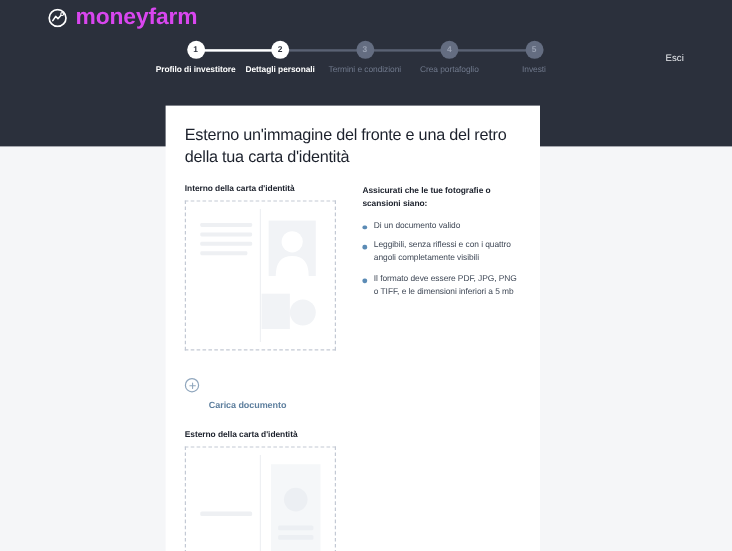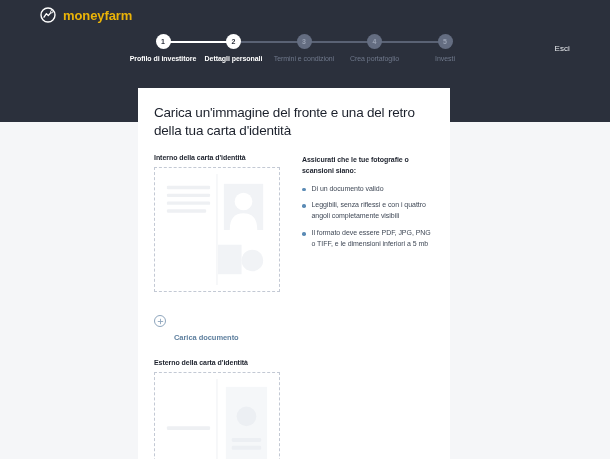--- a/index.html
+++ b/index.html
@@ -23,22 +23,22 @@
   .brand {
     position: absolute;
     left: 40px; top: 4px;
     display: flex;
     align-items: center;
     gap: 7px;
     height: 22px;
   }
   .brand-mark { width: 16px; height: 16px; display: block; }
   .brand-name {
-    color: #eab308;
-    font-size: 13px;
+    color: #d946ef;
+    font-size: 19px;
     font-weight: 700;
     letter-spacing: -0.1px;
   }
   .exit-link {
     position: absolute;
     right: 40px; top: 8px;
     color: #e8eaee;
     font-size: 8px;
     text-decoration: none;
     letter-spacing: 0.1px;
@@ -258,21 +258,21 @@
         <div class="step-circle">5</div>
         <div class="step-label">Investi</div>
       </div>
 
     </div>
   </div>
 </div>
 
 <div class="card">
 
-  <h1 class="card-title">Carica un'immagine del fronte e una del retro della tua carta d'identità</h1>
+  <h1 class="card-title">Esterno un'immagine del fronte e una del retro della tua carta d'identità</h1>
 
   <div class="columns">
 
     <div class="col-left">
 
       <div class="field-label">Interno della carta d'identità</div>
       <div class="dropzone">
         <svg class="doc-illus" viewBox="0 0 114 113" xmlns="http://www.w3.org/2000/svg">
           <rect x="0" y="0" width="114" height="113" fill="#ffffff"></rect>
           <rect x="56.5" y="0" width="1" height="113" fill="#eef0f3"></rect>

